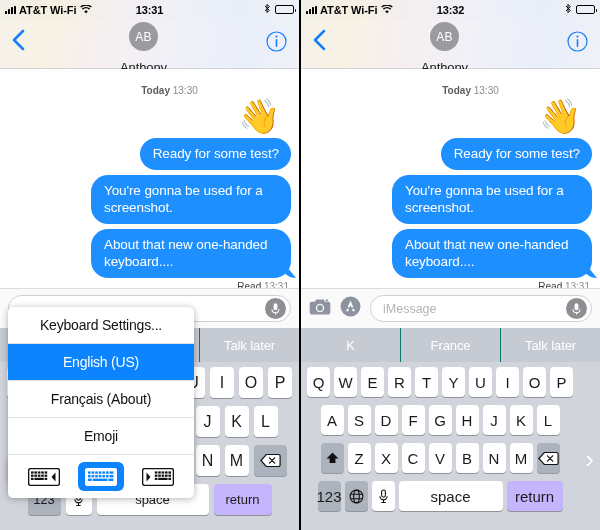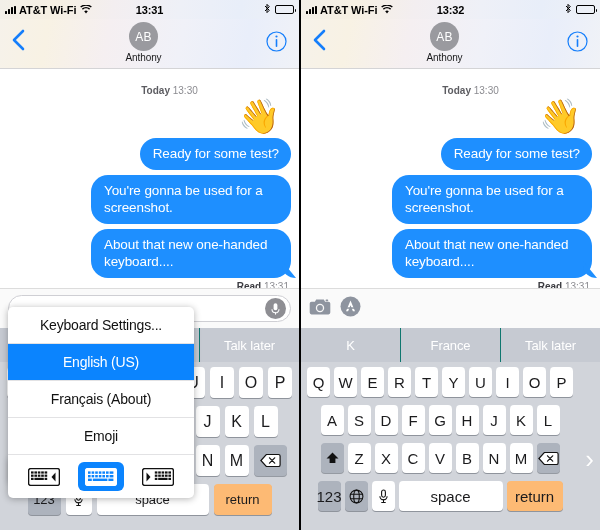--- a/index.html
+++ b/index.html
@@ -55,21 +55,21 @@
   }
   .info-btn { position: absolute; right: 12px; top: 12px; cursor: pointer; }
   .contact { position: absolute; left: 0; right: 12px; top: 3px; text-align: center; }
   .avatar {
     width: 29px; height: 29px; border-radius: 50%;
     background: #9a9a9f; color: #fff;
     font-size: 12px; font-weight: 400;
     display: flex; align-items: center; justify-content: center;
     margin: 0 auto; letter-spacing: .3px;
   }
-  .contact-name { font-size: 10px; color: #19191b; margin-top: 1px; letter-spacing: -.1px; }
+  .contact-name { font-size: 13px; color: #19191b; margin-top: 9px; letter-spacing: -.1px; }
 
   
   .convo {
     position: relative; height: 219px; background: #fff;
     padding: 0 8px; overflow: hidden; margin-left: 40px;
   }
   .daystamp { text-align: center; font-size: 10px; color: #8b8b90; margin-top: 16px; }
   .daystamp b { color: #5c5c61; font-weight: bold; }
   .emoji-row { text-align: right; padding-right: 10px; margin-top: 3px; }
   .wave { font-size: 34px; line-height: 1; }
@@ -85,21 +85,21 @@
   }
   .bubble.tail::after {
     content: ""; position: absolute; right: -5px; bottom: 0;
     width: 14px; height: 17px;
     background: #1e8fff;
     border-bottom-left-radius: 16px 14px;
     clip-path: polygon(0 0, 62% 62%, 100% 100%, 0 100%);
     transform: none;
   }
   .readline { text-align: right; font-size: 10px; color: #8b8b90; margin-top: 3px; padding-right: 2px; }
-  .readline b { color: #3c3c41; font-weight: bold; text-align: right; }
+  .readline b { color: #3c3c41; font-weight: normal; text-align: right; }
 
   
   .inputbar {
     position: relative; height: 40px; background: #fafafa;
     border-top: 1px solid #dcdcdc;
     display: flex; align-items: center; padding: 0 8px; gap: 9px;
   }
   .imsg-field {
     flex: 1; height: 27px; border: 1px solid #cfcfd4; border-radius: 14px;
     background: #fff; display: flex; align-items: center;
@@ -128,21 +128,21 @@
     display: flex; align-items: center; justify-content: center;
     font-size: 16px; color: #1b1b1d;
     box-shadow: 0 1px 0 rgba(90,95,105,.55);
     font-weight: 300;
   }
   .krow.r2 { padding: 0 13px; }
   .krow.r3 { padding: 0 1px; }
   .key.wide { width: 33px; background: #adb3bd; box-shadow: 0 1px 0 rgba(90,95,105,.5); }
   .key.num { width: 33px; background: #adb3bd; font-size: 13px; }
   .key.space { flex: 1; max-width: 112px; font-size: 13px; }
-  .key.ret { width: 58px; background: #fdba74; font-size: 13px; }
+  .key.ret { width: 58px; background: #c4b5fd; font-size: 13px; }
   .key.globe, .key.micK { width: 26px; }
   .key.globe { background: #adb3bd; }
   .krow.r4 { gap: 5px; margin-bottom: 10px; padding: 0 2px; }
   .onehand-chevron {
     position: absolute; right: 6px; top: 118px;
     color: #fff; font-size: 26px; font-weight: 300; line-height: 1;
     text-shadow: 0 0 1px rgba(0,0,0,.08);
   }
   
   .kb-onehand .keyrows { width: 278px; }
@@ -500,20 +500,30 @@
             <rect x="16.6" y="1.6" width="2.6" height="1.6" rx=".6" fill="#8e949f"></rect>
           </svg>
       </span>
       <span>
         <svg width="21" height="21" viewBox="0 0 21 21">
             <circle cx="10.5" cy="10.5" r="10" fill="#8e949f"></circle>
             <path d="M10.5 4.6 15 15.2h-2.1l-2.4-6-2.4 6H6z" fill="#fff"></path>
             <rect x="6.6" y="11.3" width="7.8" height="1.5" fill="#8e949f"></rect>
           </svg>
       </span>
+      <div class="imsg-field">
+        <span>iMessage</span>
+        <span class="mic-circle">
+          <svg width="11" height="14" viewBox="0 0 11 14">
+              <rect x="3.6" y="1.2" width="3.8" height="7" rx="1.9" fill="#fff"></rect>
+              <path d="M2 7.3a3.5 3.5 0 0 0 7 0" fill="none" stroke="#fff" stroke-width="1.1"></path>
+              <rect x="5" y="10.4" width="1" height="2.2" fill="#fff"></rect>
+            </svg>
+        </span>
+      </div>
     </div>
 
     <div class="keyboard kb-onehand">
       <div class="suggestbar">
         <div class="sugg">K</div>
         <div class="sugg">France</div>
         <div class="sugg">Talk later</div>
       </div>
       <div class="keyrows">
         <div class="krow r1">

